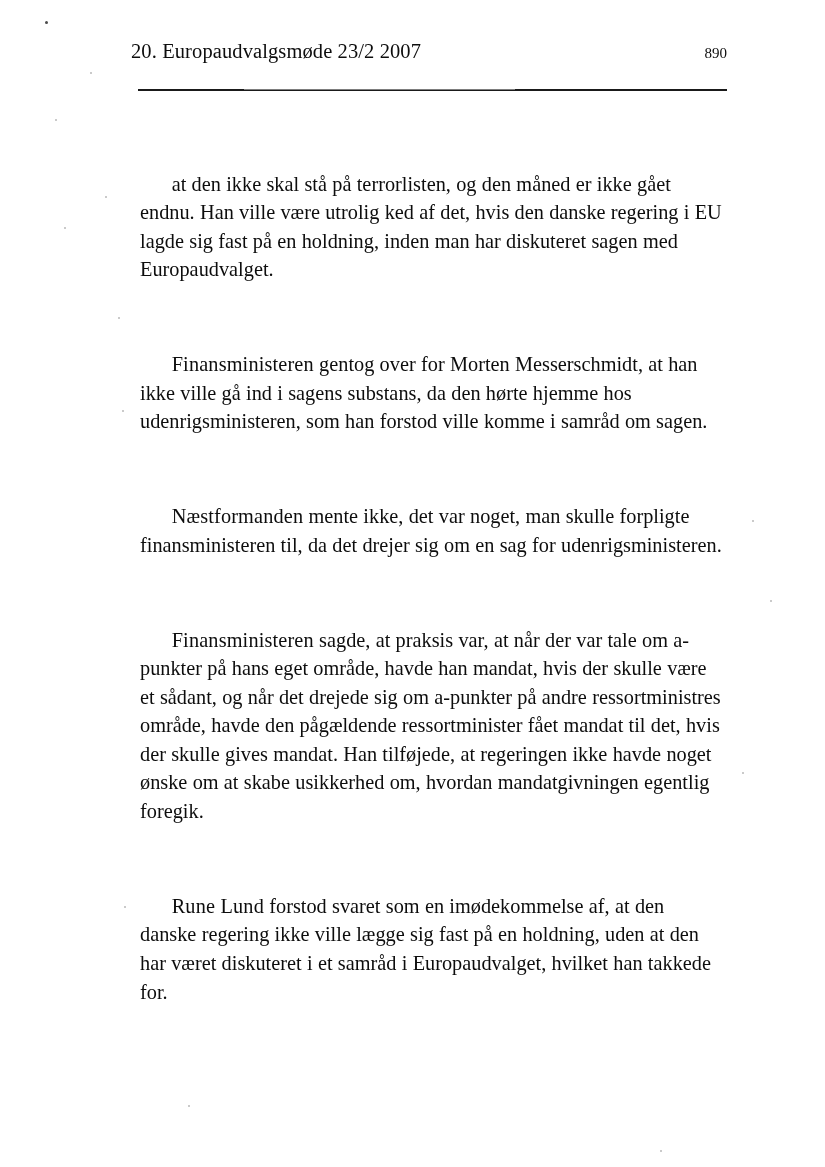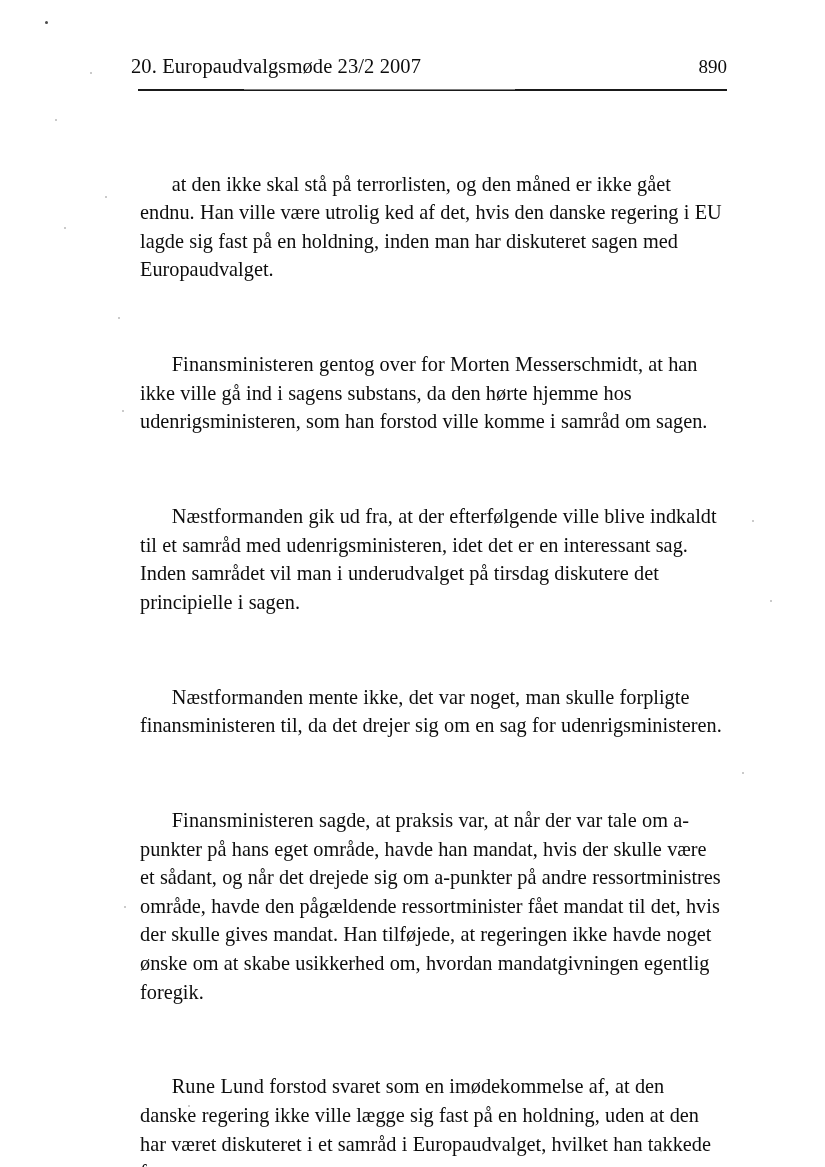--- a/index.html
+++ b/index.html
@@ -15,38 +15,38 @@
     background: #ffffff;
     overflow: hidden;
     font-family: "Liberation Serif", "DejaVu Serif", serif;
     color: #0d0d0d;
     box-sizing: border-box;
   }
 
   
   .running-head {
     position: absolute;
-    top: 53px;
+    top: 38px;
     left: 131px;
     width: 596px;
     height: 30px;
     display: flex;
     align-items: baseline;
     justify-content: space-between;
   }
 
   .running-head-title {
     font-size: 20.5px;
     line-height: 26px;
     letter-spacing: 0.1px;
     white-space: nowrap;
   }
 
   .running-head-page {
-    font-size: 19px;
+    font-size: 15px;
     line-height: 26px;
     white-space: nowrap;
     text-align: right;
   }
 
   .head-rule {
     position: absolute;
     top: 89px;
     left: 138px;
     width: 589px;
@@ -112,23 +112,20 @@
   <div class="head-rule"></div>
 
   <div class="body-text">
     <p class="para no-indent">
       <span>at den ikke skal stå på terrorlisten, og den måned er ikke gået endnu. Han ville være utrolig ked af det, hvis den danske regering i EU lagde sig fast på en holdning, inden man har diskuteret sagen med Europaudvalget.</span>
     </p>
     <p class="para">
       <span class="speaker">Finansministeren</span><span> gentog over for Morten Messerschmidt, at han ikke ville gå ind i sagens substans, da den hørte hjemme hos udenrigsministeren, som han forstod ville komme i samråd om sagen.</span>
     </p>
     <p class="para">
-      <span class="speaker">Næstformanden</span><span> gik ud fra, at der efterfølgende ville blive indkaldt til et samråd med udenrigsministeren, idet det er en interessant sag. Inden samrådet vil man i underudvalget på tirsdag diskutere det principielle i sagen.</span>
-    </p>
-    <p class="para">
       <span class="speaker">Næstformanden</span><span> mente ikke, det var noget, man skulle forpligte finansministeren til, da det drejer sig om en sag for udenrigsministeren.</span>
     </p>
     <p class="para">
       <span class="speaker">Finansministeren</span><span> sagde, at praksis var, at når der var tale om a-punkter på hans eget område, havde han mandat, hvis der skulle være et sådant, og når det drejede sig om a-punkter på andre ressortministres område, havde den pågældende ressortminister fået mandat til det, hvis der skulle gives mandat. Han tilføjede, at regeringen ikke havde noget ønske om at skabe usikkerhed om, hvordan mandatgivningen egentlig foregik.</span>
     </p>
     <p class="para">
       <span class="speaker">Rune Lund</span><span> forstod svaret som en imødekommelse af, at den danske regering ikke ville lægge sig fast på en holdning, uden at den har været diskuteret i et samråd i Europaudvalget, hvilket han takkede for.</span>
     </p>
 
   </div>

